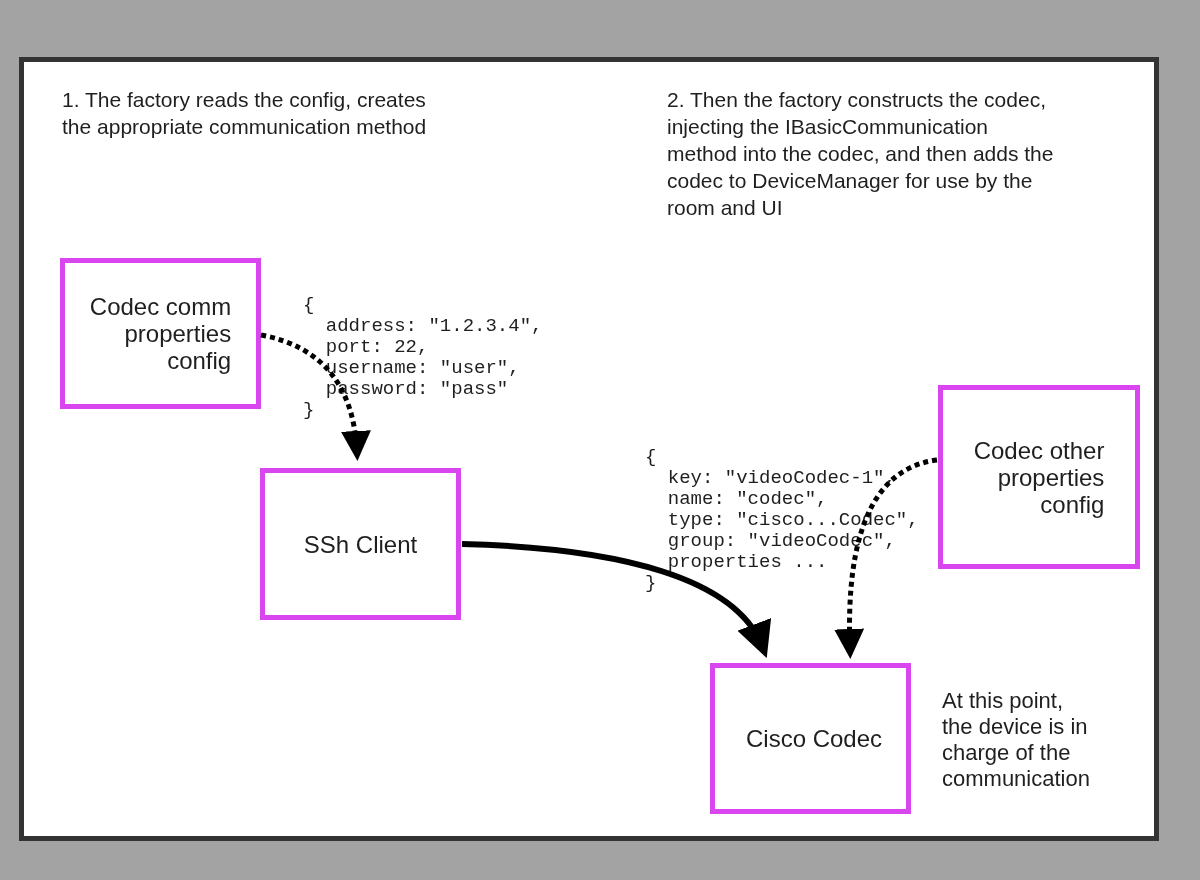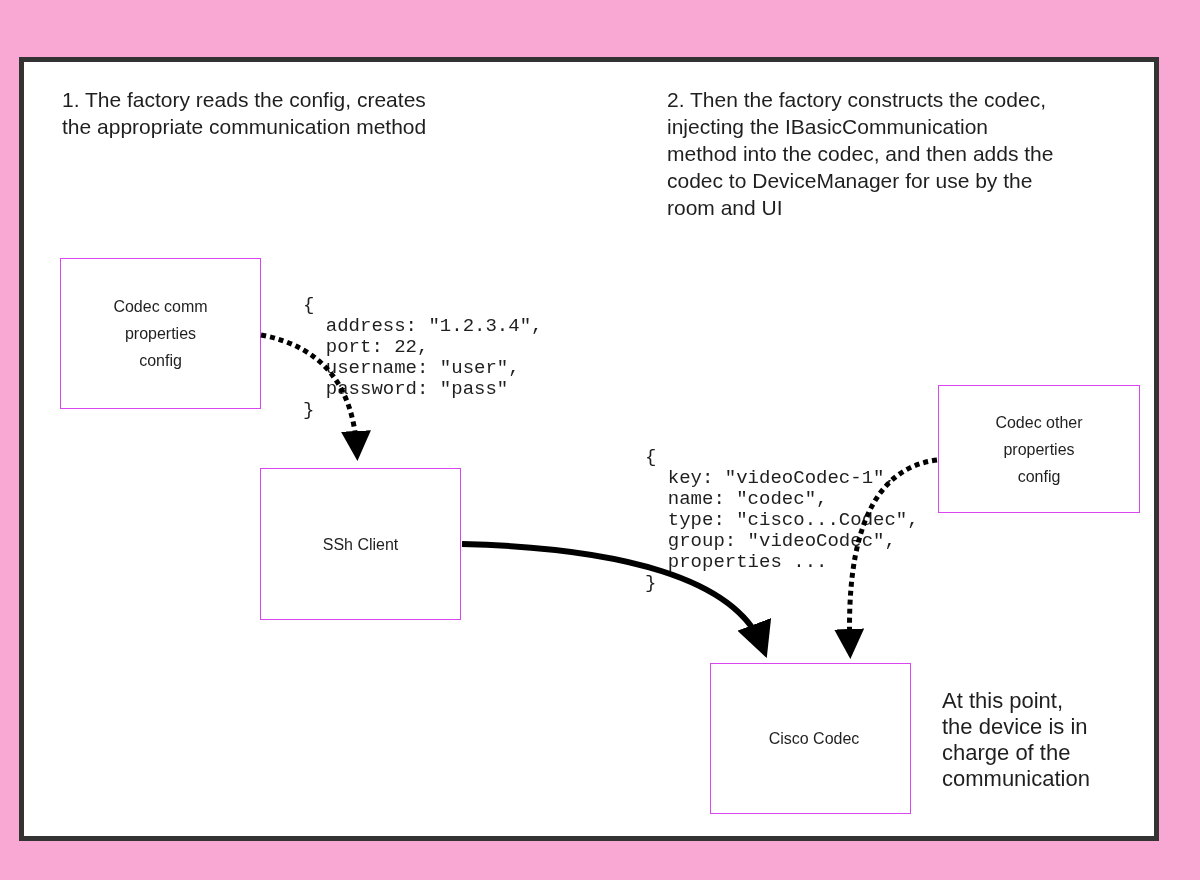--- a/index.html
+++ b/index.html
@@ -3,21 +3,21 @@
 <meta charset="utf-8">
 <style>
   * { margin: 0; padding: 0; box-sizing: border-box; }
   html, body { background: #ffffff; }
   body { font-family: "Liberation Sans", sans-serif; color: #1f1f1f; }
 
   .canvas {
     position: relative;
     width: 1200px;
     height: 880px;
-    background: #f9a8d4;
+    background: #a3a3a3;
     overflow: hidden;
   }
 
   .frame {
     position: absolute;
     left: 19px; top: 57px;
     width: 1140px; height: 784px;
     border: 5px solid #333333;
     background: #ffffff;
   }
@@ -28,34 +28,34 @@
     font-size: 21px;
     line-height: 27px;
     color: #1f1f1f;
   }
   .note-1 { left: 62px;  top: 86px;  width: 460px; }
   .note-2 { left: 655px; top: 86px;  width: 480px; margin-left: 12px; }
   .note-3 { left: 942px; top: 688px; width: 210px; font-size: 22px; line-height: 26px; }
 
   .box {
     position: absolute;
-    border: 1px solid #d946ef;
+    border: 5px solid #d946ef;
     background: #ffffff;
     display: flex;
     align-items: center;
     justify-content: center;
-    text-align: center;
-    font-size: 16px;
+    text-align: right;
+    font-size: 24px;
     line-height: 27px;
     white-space: pre-line;
     color: #1f1f1f;
   }
   .box-codec-comm  { left: 60px;  top: 258px; width: 201px; height: 151px; }
   .box-ssh-client  { left: 260px; top: 468px; width: 201px; height: 152px; }
-  .box-codec-other { left: 938px; top: 385px; width: 202px; height: 128px; }
+  .box-codec-other { left: 938px; top: 385px; width: 202px; height: 184px; }
   .box-cisco-codec { left: 710px; top: 663px; width: 201px; height: 151px; padding-left: 7px; }
 
   .code {
     position: absolute;
     font-family: "Liberation Mono", "DejaVu Sans Mono", monospace;
     font-size: 19px;
     line-height: 21px;
     white-space: pre;
     color: #1f1f1f;
   }

